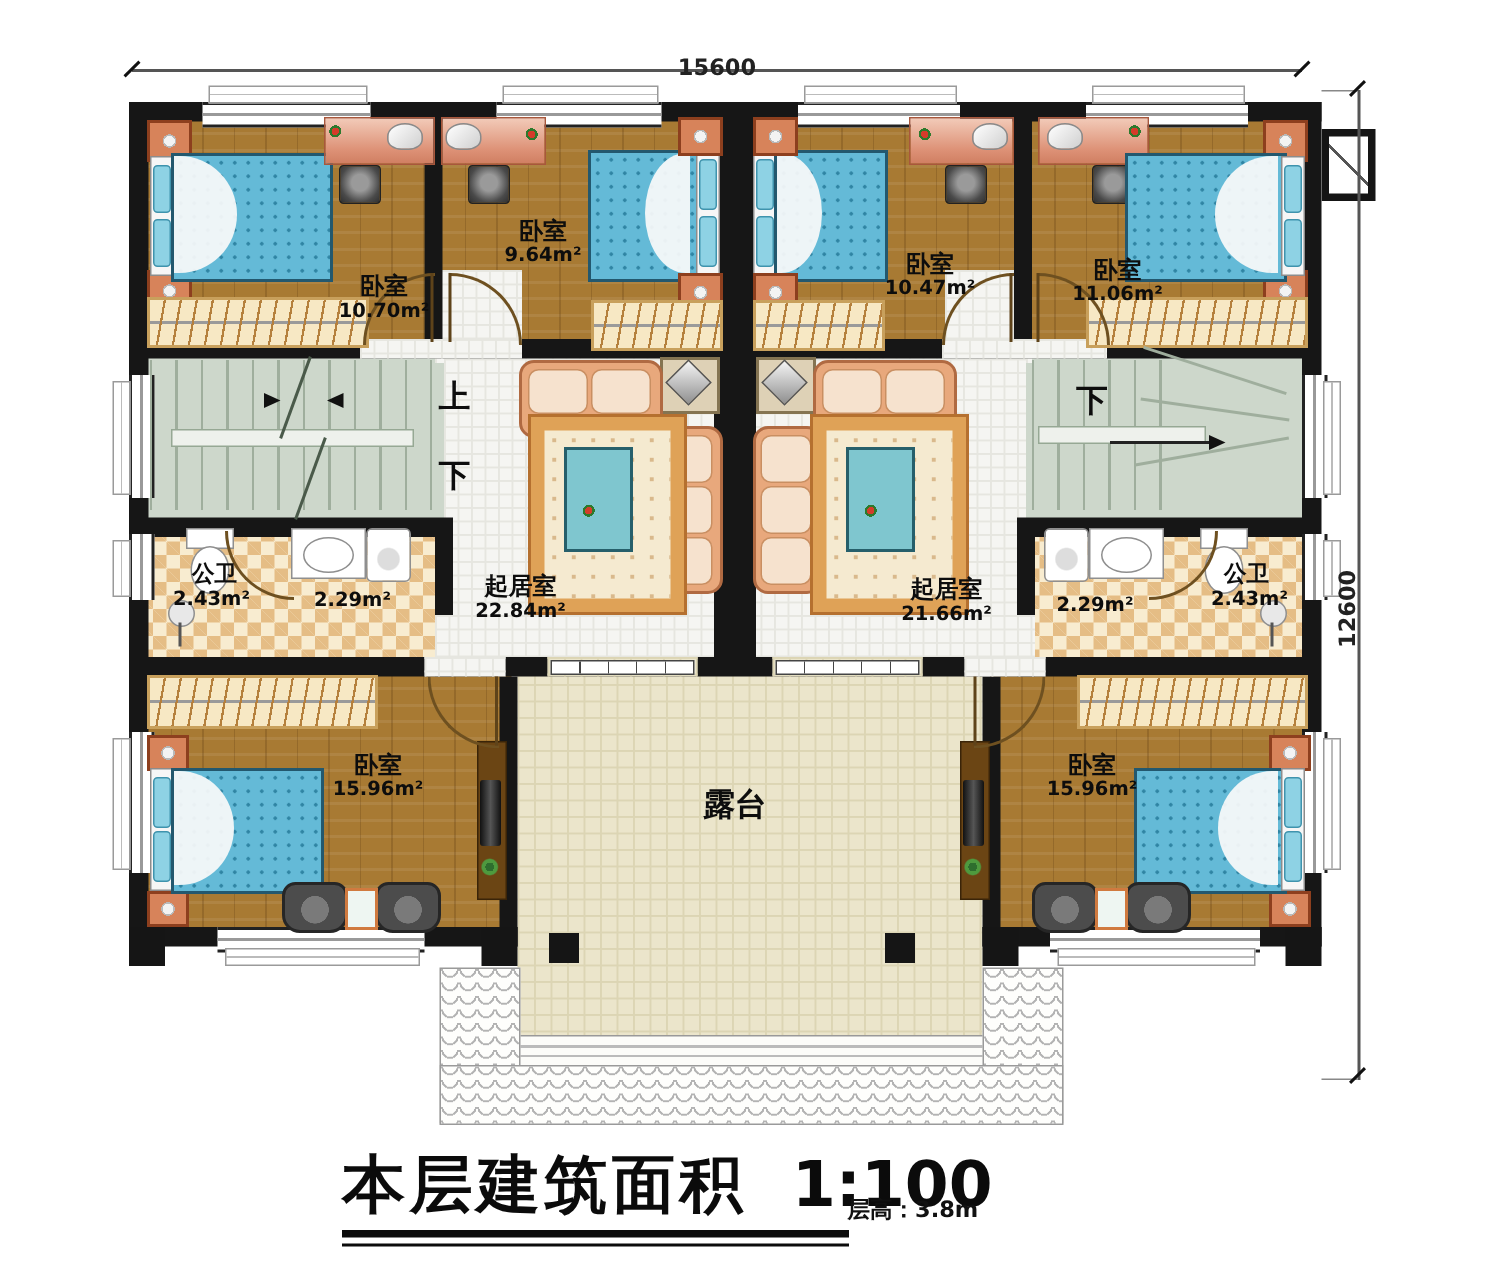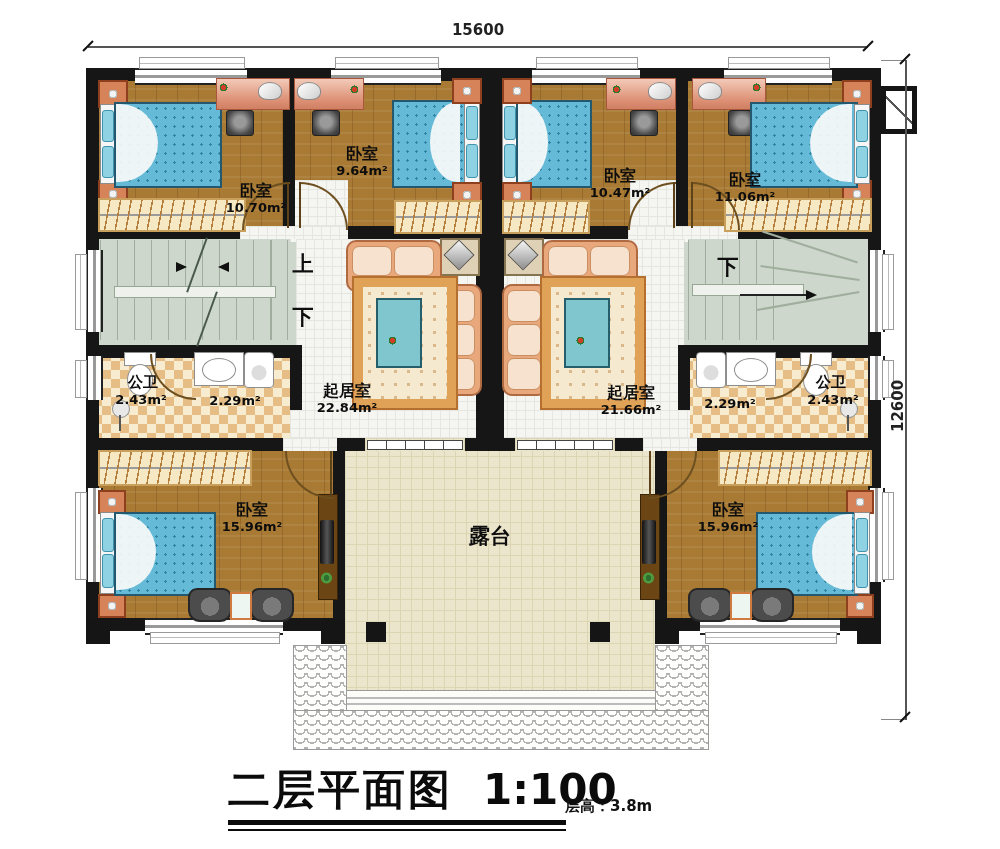--- a/index.html
+++ b/index.html
@@ -332,29 +332,29 @@
   <div class="area" style="left:631px;top:402px">21.66m²</div>
   <div class="name" style="left:252px;top:500px">卧室</div>
   <div class="area" style="left:252px;top:519px">15.96m²</div>
   <div class="name" style="left:728px;top:500px">卧室</div>
   <div class="area" style="left:728px;top:519px">15.96m²</div>
   <div class="name big" style="left:490px;top:522px">露台</div>
 
   <div class="dim" style="left:88px;top:46px;width:780px;height:1.5px"></div>
   <div class="tick" style="left:81px;top:45px"></div>
   <div class="tick" style="left:861px;top:45px"></div>
-  <div class="dimlabel" style="left:478px;top:21px;transform:translateX(-50%)">15600</div>
+  <div class="dimlabel" style="left:478px;top:36px;transform:translateX(-50%)">15600</div>
   <div class="dim" style="left:905px;top:60px;width:1.5px;height:660px"></div>
   <div class="tick" style="left:898px;top:58px"></div>
   <div class="tick" style="left:898px;top:716px"></div>
   <div class="dim" style="left:881px;top:60px;width:24px;height:1px;background:#888"></div>
   <div class="dim" style="left:881px;top:719px;width:24px;height:1px;background:#888"></div>
   <div class="dimlabel" style="left:889px;top:432px;transform:rotate(-90deg);transform-origin:left top">12600</div>
 
   <div class="title-row">
-    <span class="title-main">二层平面图</span>
+    <span class="title-main">本层建筑面积</span>
     <span class="title-scale">1:100</span>
   </div>
   <div class="rule-thick"></div>
   <div class="rule-thin"></div>
   <div class="info2">层高：3.8m</div>
 
 </div>
 
 </body></html>

